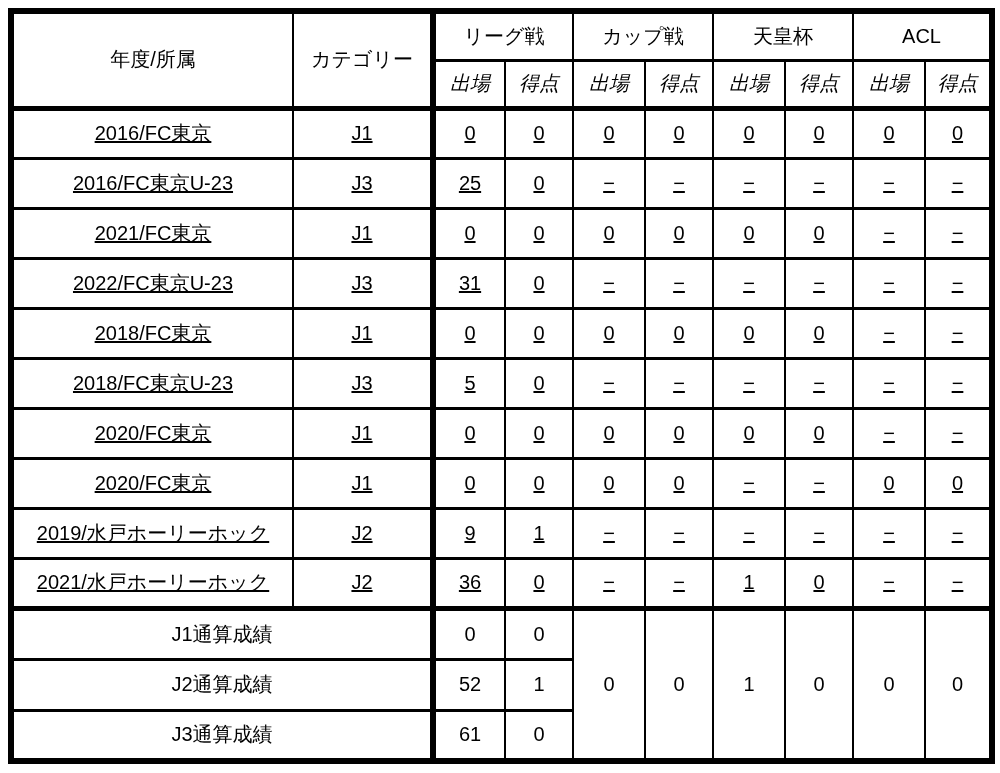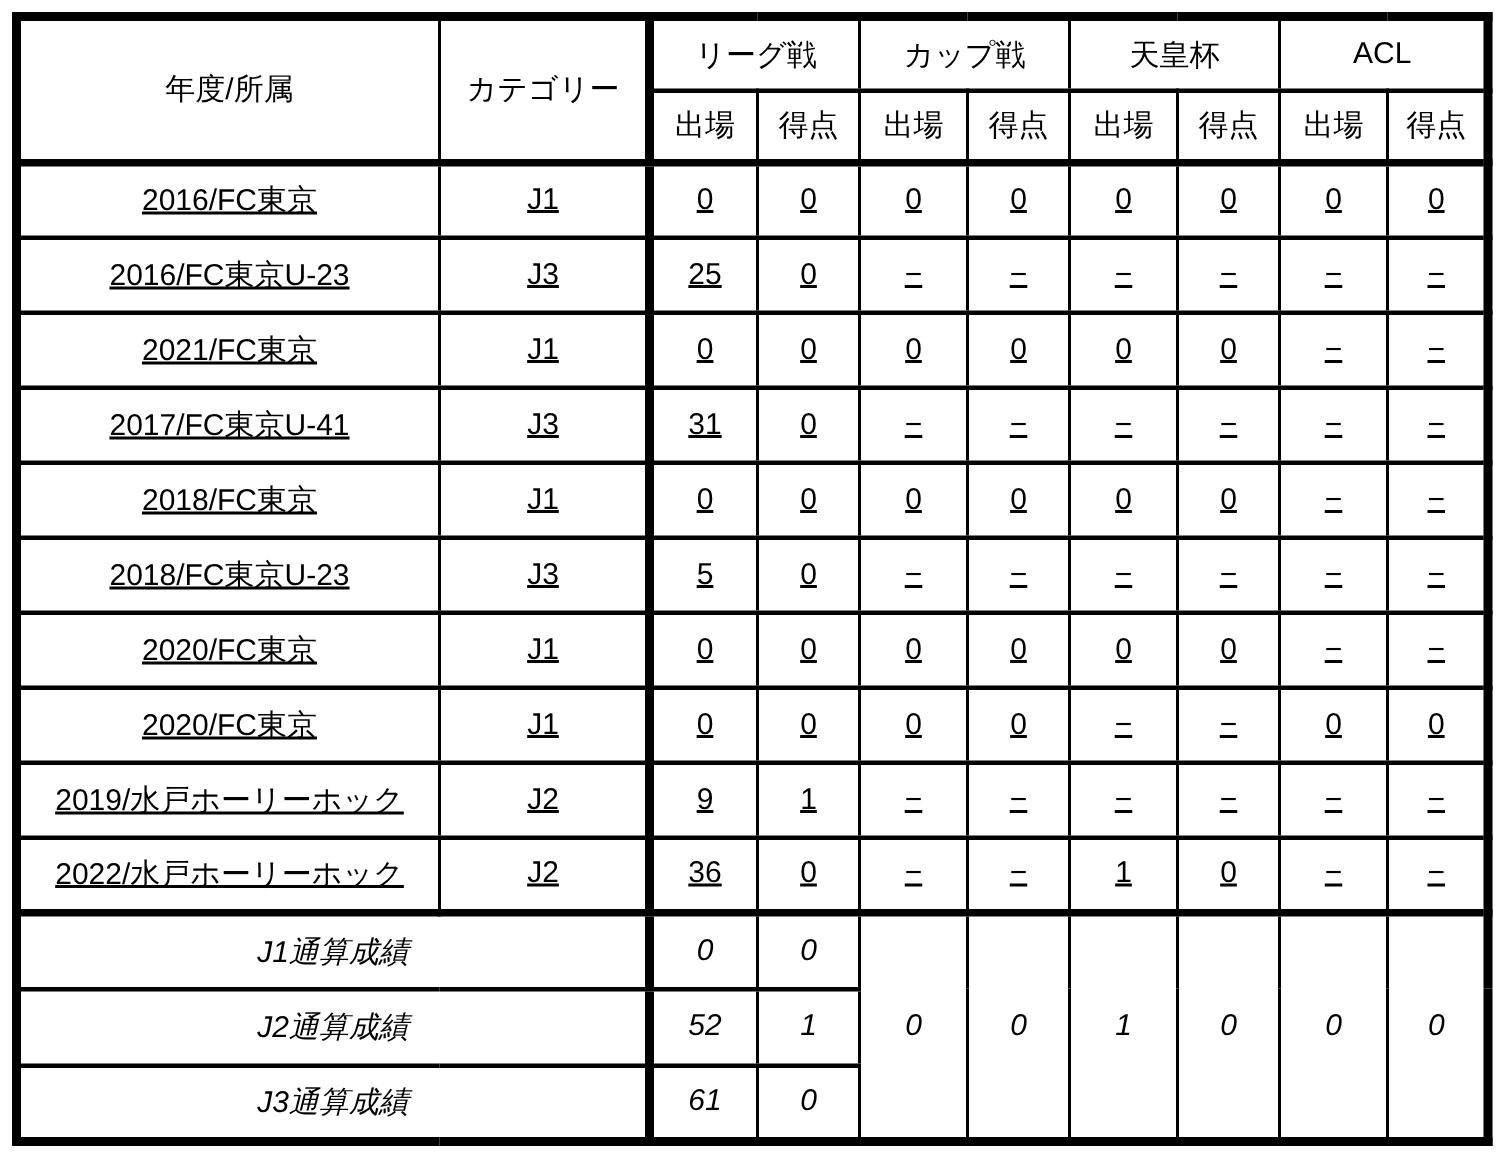--- a/index.html
+++ b/index.html
@@ -36,23 +36,23 @@
   }
   
   .thickR { border-right-width: 6px !important; }
   
   .sec { border-left-width: 3px; }
   
   .hb { border-bottom-width: 5px !important; }
   
   .st { border-top-width: 5px !important; }
   tr.h1 { height: 49px; }
-  tr.h2 { height: 48px; }
+  tr.h2 { height: 48px; font-style: italic; }
   tr.data { height: 50px; text-decoration: underline; }
-  tr.sum { height: 51px; font-style: italic; }
+  tr.sum { height: 51px; }
 </style>
 </head>
 <body>
 
 <table class="stats-table">
   <colgroup>
     <col style="width:282px">
       <col style="width:140px">
     <col style="width:72px">
       <col style="width:68px">
@@ -113,21 +113,21 @@
       <td>0</td>
       <td>0</td>
       <td class="sec">0</td>
       <td>0</td>
       <td class="sec">0</td>
       <td>0</td>
       <td class="sec">−</td>
       <td>−</td>
     </tr>
     <tr class="data">
-      <td>2017/FC東京U-41</td>
+      <td>2022/FC東京U-23</td>
       <td class="thickR">J3</td>
       <td>31</td>
       <td>0</td>
       <td class="sec">−</td>
       <td>−</td>
       <td class="sec">−</td>
       <td>−</td>
       <td class="sec">−</td>
       <td>−</td>
     </tr>
@@ -185,21 +185,21 @@
       <td>9</td>
       <td>1</td>
       <td class="sec">−</td>
       <td>−</td>
       <td class="sec">−</td>
       <td>−</td>
       <td class="sec">−</td>
       <td>−</td>
     </tr>
     <tr class="data">
-      <td>2022/水戸ホーリーホック</td>
+      <td>2021/水戸ホーリーホック</td>
       <td class="thickR">J2</td>
       <td>36</td>
       <td>0</td>
       <td class="sec">−</td>
       <td>−</td>
       <td class="sec">1</td>
       <td>0</td>
       <td class="sec">−</td>
       <td>−</td>
     </tr>

